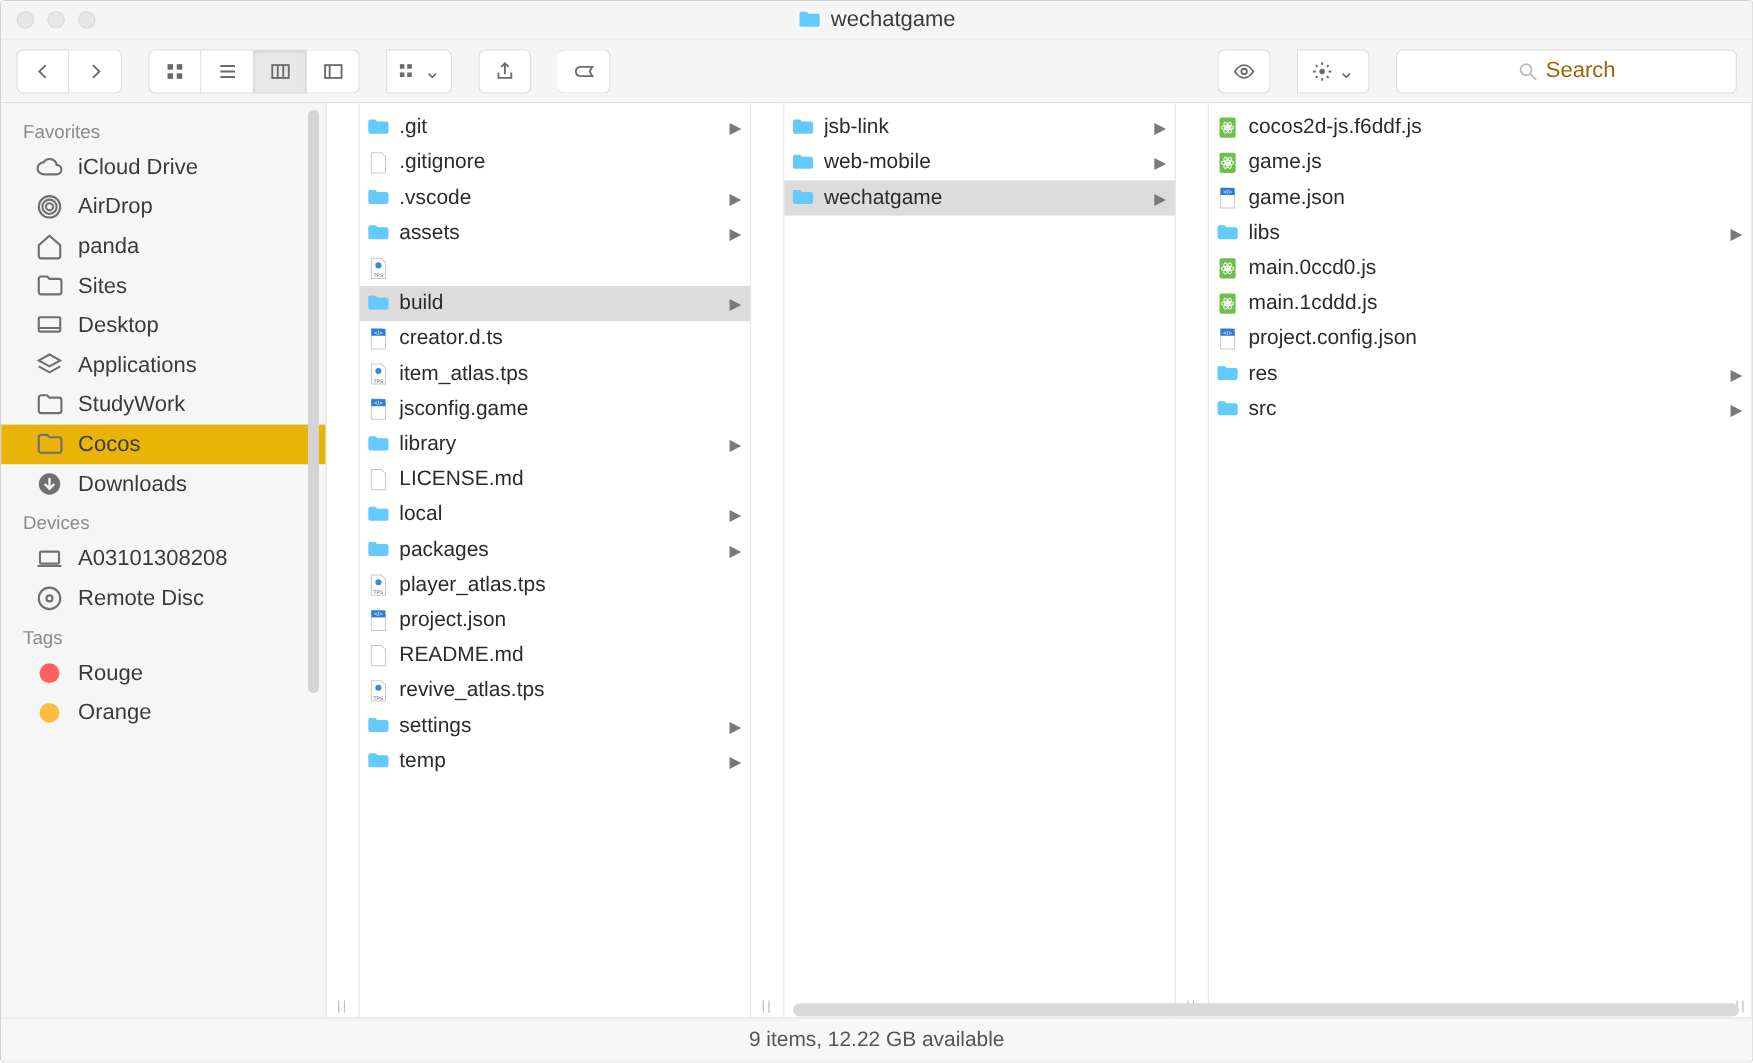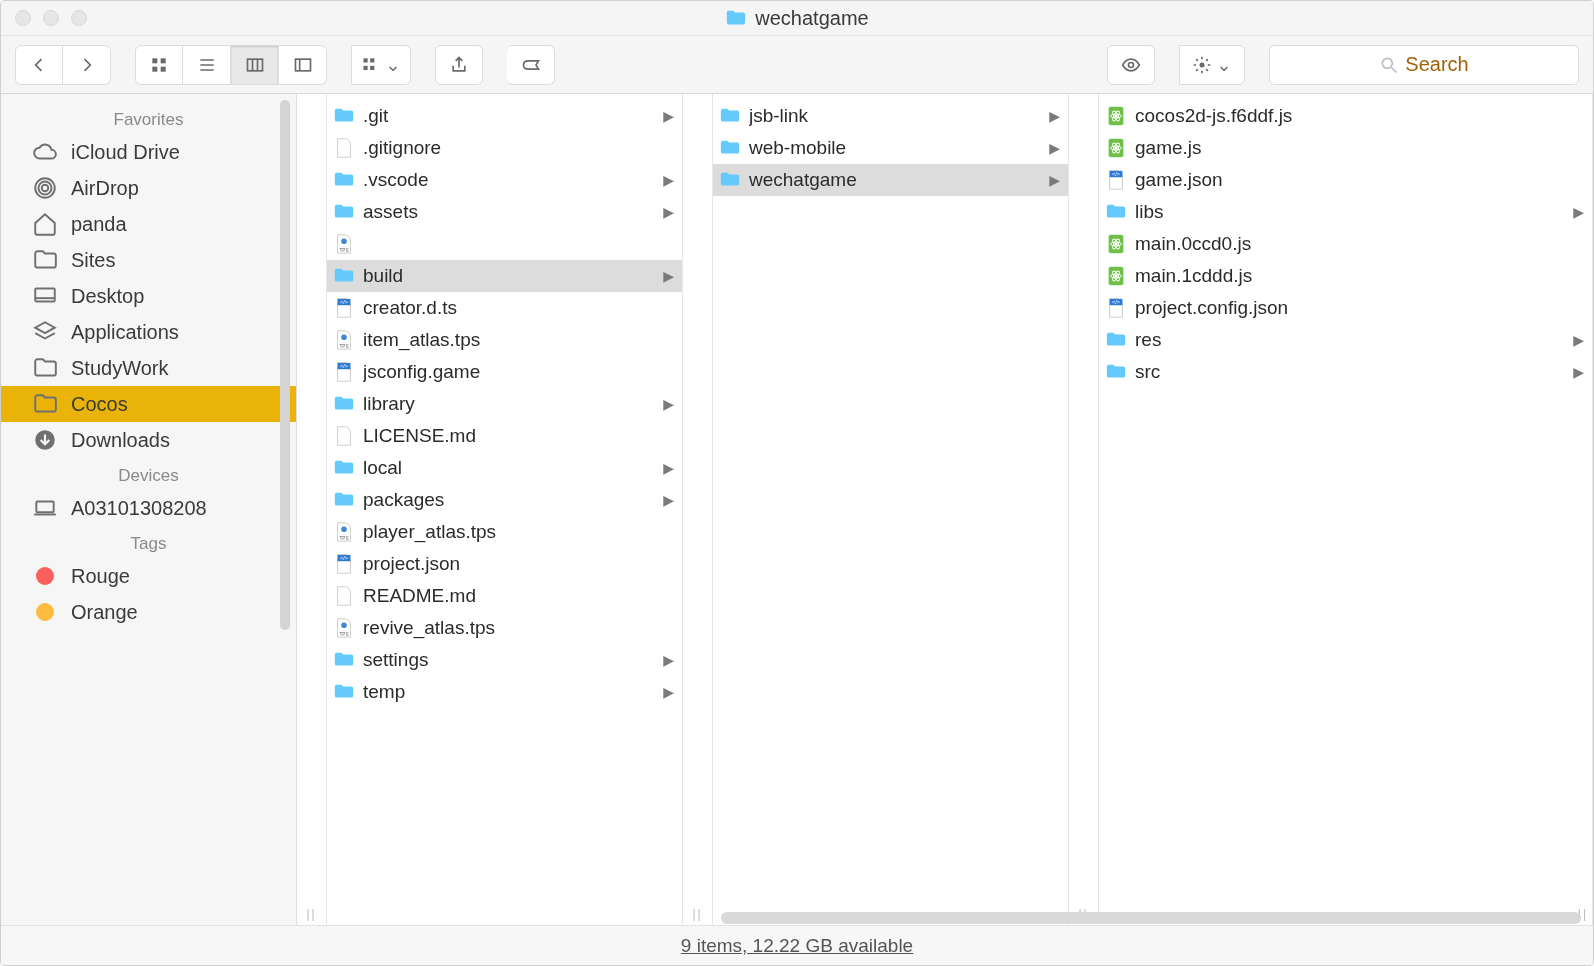--- a/index.html
+++ b/index.html
@@ -65,21 +65,20 @@
   
   .body { flex: 1; display: flex; min-height: 0; }
   
   .sidebar {
     width: 296px;
     background: #f6f6f6;
     border-right: 1px solid #e0e0e0;
     position: relative;
     overflow: hidden;
     padding-top: 8px;
-    text-align: center;
   }
   .side-scrollbar {
     position: absolute; right: 6px; top: 6px; width: 10px; height: 530px;
     background: #d4d4d4; border-radius: 5px;
   }
   .side-section-title {
     font-size: 17px; color: #8a8a8a;
     padding: 8px 20px 4px;
   }
   .side-item {
@@ -120,21 +119,21 @@
   .row .name { flex: 1; font-size: 19px; color: #2b2b2b; white-space: nowrap; overflow: hidden; text-overflow: ellipsis; }
   .row .chev { color: #7a7a7a; font-size: 14px; }
   .ficon { width: 22px; height: 22px; display:flex; align-items:center; justify-content:center; }
   .ficon svg { width: 22px; height: 22px; }
   .folder-blue { fill: #64c9fb; }
   
   .statusbar {
     height: 40px; background: #f7f7f7; border-top: 1px solid #e2e2e2;
     display: flex; align-items: center; justify-content: center;
     position: relative;
-    font-size: 19px; color: #555; text-decoration: underline;
+    font-size: 19px; color: #555;
   }
   .hscroll {
     position: absolute; right: 12px; left: 720px; top: -14px; height: 12px;
     background: #d9d9d9; border-radius: 6px;
   }
   .cicon { width:20px; height:20px; display:inline-block }
 </style>
 </head>
 <body>
 
@@ -350,20 +349,29 @@
           <div class="side-section-title">Devices</div>
           <div class="side-item">
             <span class="sicon">
               <svg viewBox="0 0 24 24">
                 <rect x="4" y="6" width="16" height="10" rx="1" fill="none" stroke="#707070" stroke-width="1.8"></rect>
                 <line x1="2" y1="18" x2="22" y2="18" stroke="#707070" stroke-width="1.8"></line>
               </svg>
             </span>
             <span>A03101308208</span>
           </div>
+          <div class="side-item">
+            <span class="sicon">
+              <svg viewBox="0 0 24 24">
+                <circle cx="12" cy="12" r="9" fill="none" stroke="#707070" stroke-width="1.8"></circle>
+                <circle cx="12" cy="12" r="2.5" fill="none" stroke="#707070" stroke-width="1.8"></circle>
+              </svg>
+            </span>
+            <span>Remote Disc</span>
+          </div>
           <div class="side-section-title">Tags</div>
           <div class="side-item">
             <span class="sicon">
               <span class="tag-dot" style="background:#fc605c"></span>
             </span>
             <span>Rouge</span>
           </div>
           <div class="side-item">
             <span class="sicon">
               <span class="tag-dot" style="background:#fdbc40"></span>

